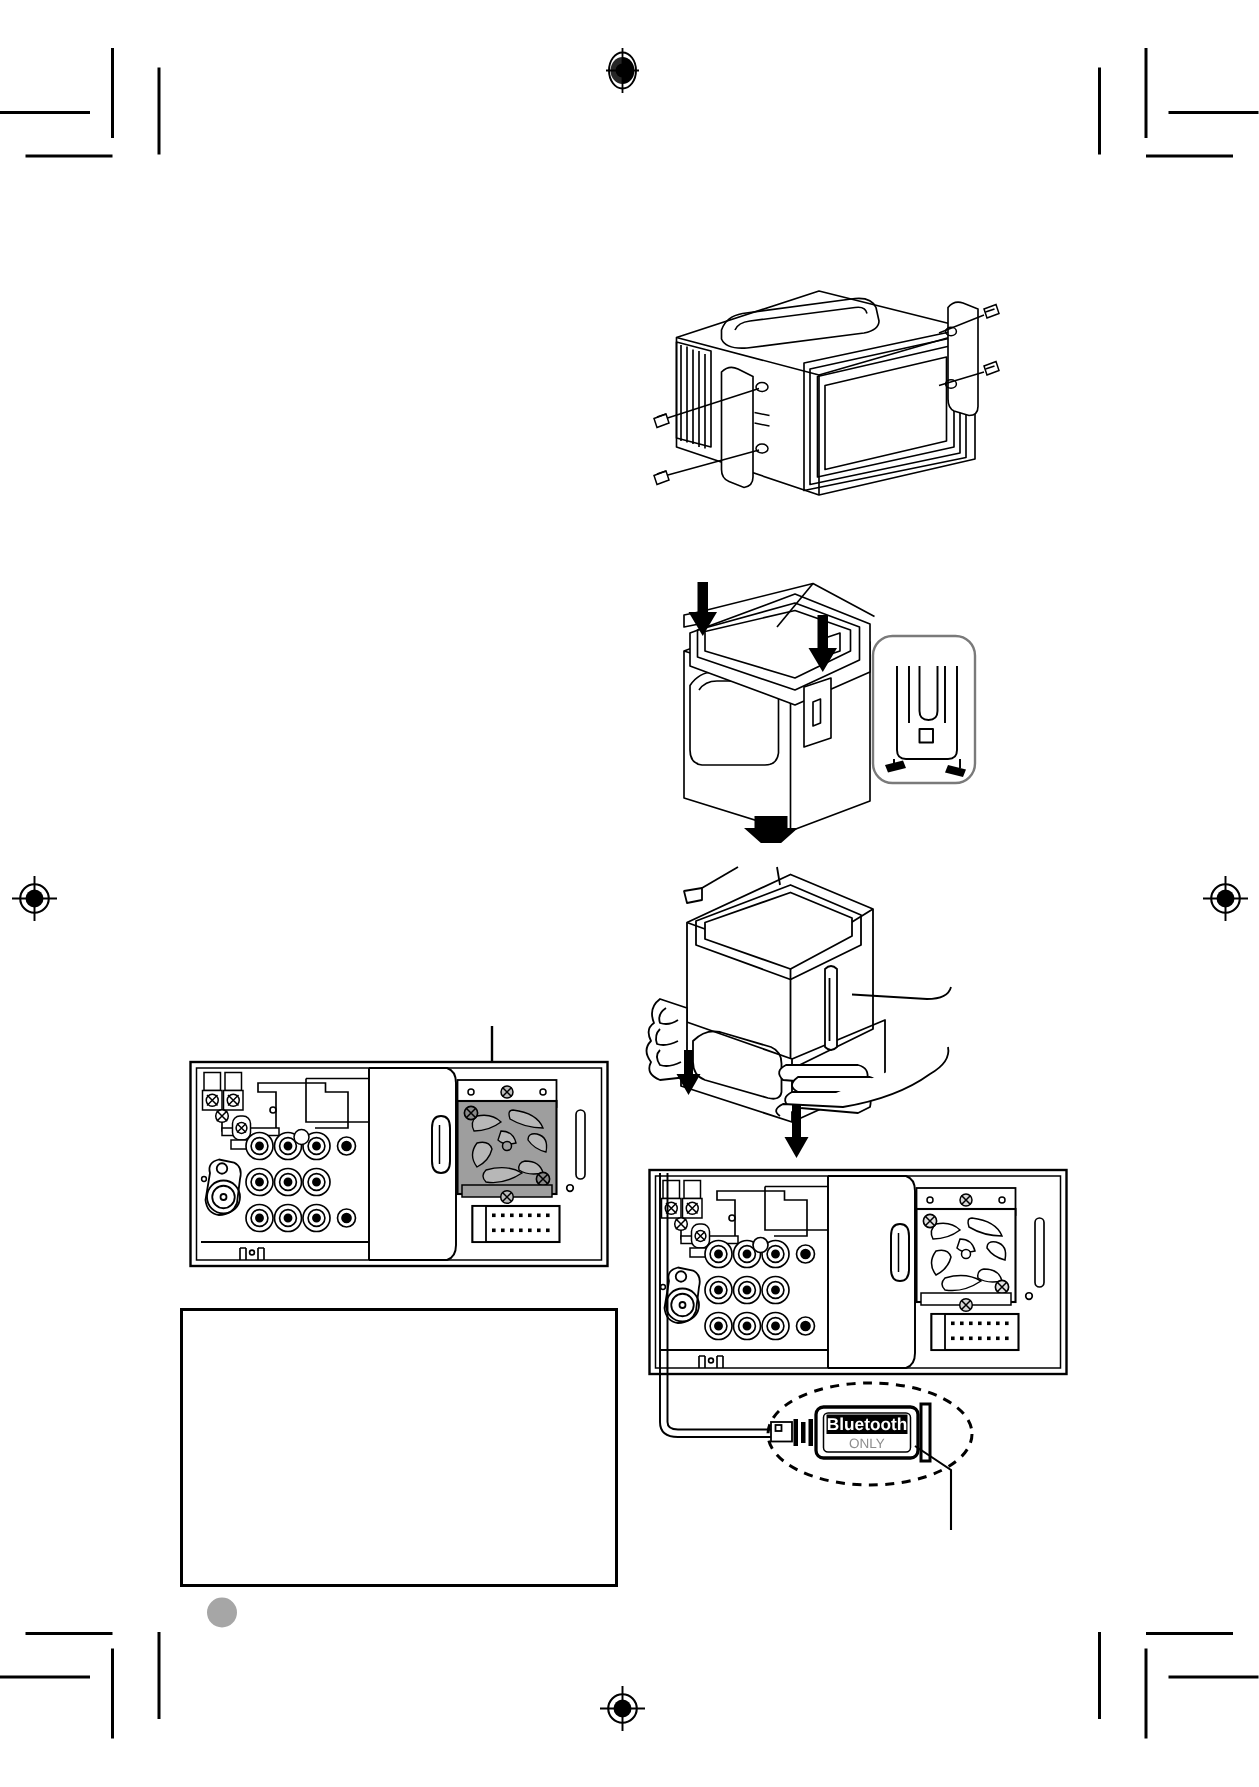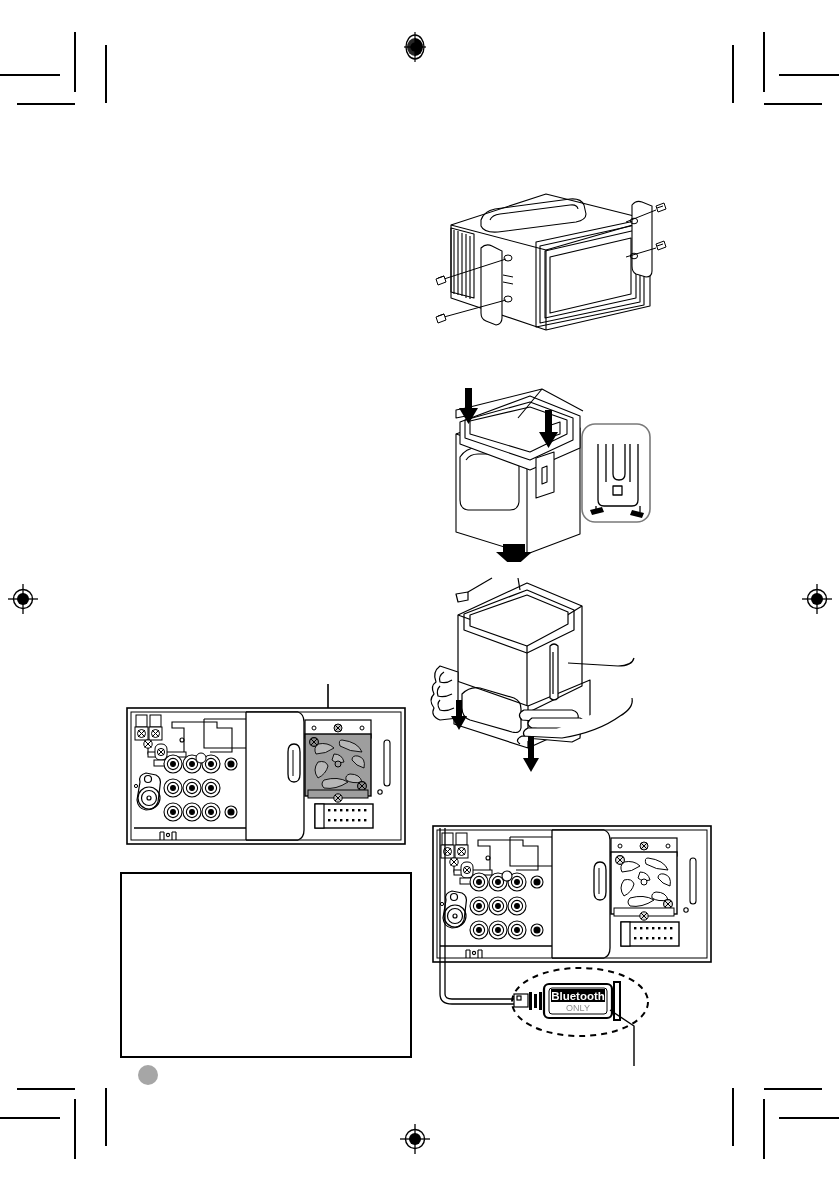--- a/index.html
+++ b/index.html
@@ -407,21 +407,21 @@
         </g>
       </g>
 
       <g fill="none" stroke="#000" stroke-width="1.1">
         <rect x="262" y="58" width="6" height="46" rx="3" fill="#fff"></rect>
         <circle cx="258" cy="110" r="2.2"></circle>
       </g>
     </svg>
   </div>
 
-  <div class="fig" style="left:428px;top:818px;">
+  <div class="fig" style="left:428px;top:772px;">
     <svg width="292" height="270" viewBox="0 0 292 270">
 
       <rect x="5" y="8" width="278" height="136" fill="#fff" stroke="#000" stroke-width="1.6"></rect>
       <rect x="9" y="12" width="270" height="128" fill="#fff" stroke="#000" stroke-width="1"></rect>
 
       <g fill="none" stroke="#000" stroke-width="1">
         <rect x="14" y="15" width="11" height="12" fill="#fff"></rect>
         <rect x="28" y="15" width="11" height="12" fill="#fff"></rect>
         <rect x="13" y="27" width="13" height="13" fill="#fff"></rect>
         <rect x="27" y="27" width="13" height="13" fill="#fff"></rect>

